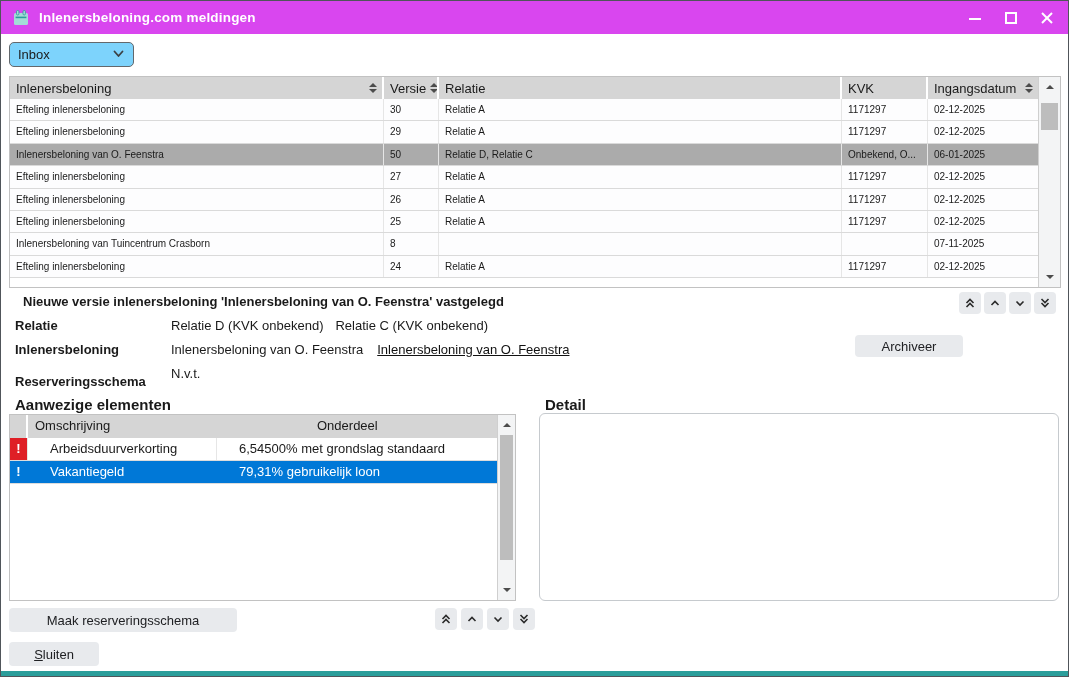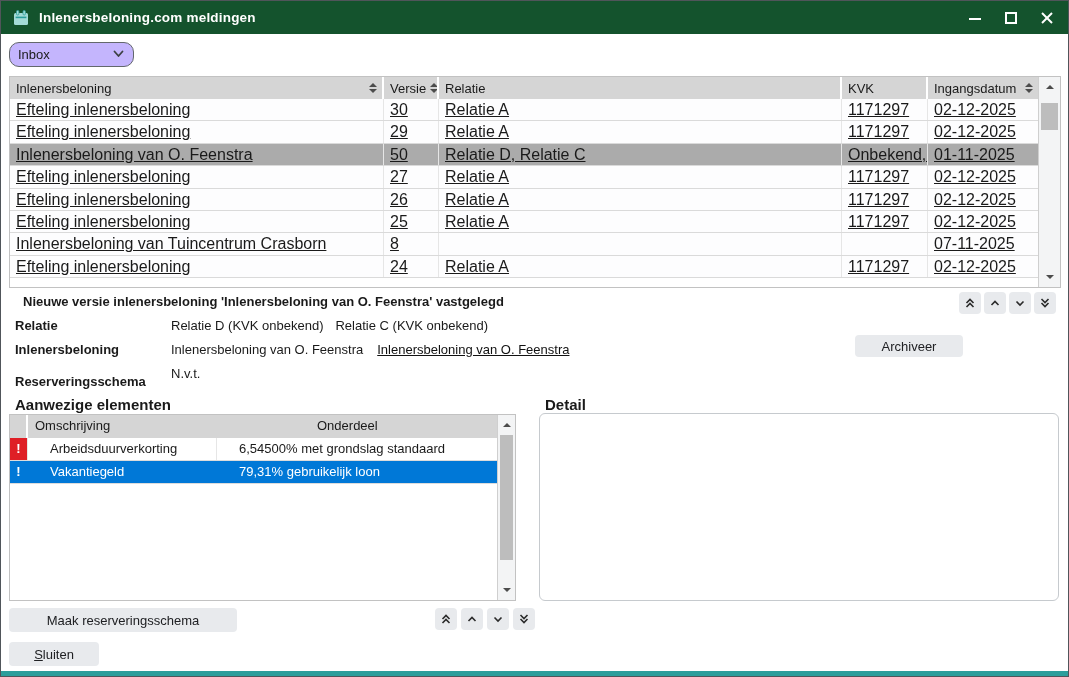--- a/index.html
+++ b/index.html
@@ -3,39 +3,39 @@
 <meta charset="utf-8">
 <style>
   html,body{margin:0;padding:0;background:#e9e9e9;}
   *{box-sizing:border-box;}
   .window{
     position:relative;width:1069px;height:677px;background:#ffffff;
     border:1px solid #50555a;overflow:hidden;
     font-family:"Liberation Sans", sans-serif;color:#1a1a1a;
   }
   
-  .titlebar{position:absolute;top:0;left:0;right:0;height:33px;background:#14532d;
+  .titlebar{position:absolute;top:0;left:0;right:0;height:33px;background:#d946ef;
     display:flex;align-items:center;padding:0 12px;}
   .titlebar .app-icon{display:flex;align-items:center;margin-right:10px;}
   .titlebar .title{color:#ffffff;font-size:13.5px;font-weight:bold;letter-spacing:.2px;}
   .win-controls{margin-left:auto;display:flex;align-items:center;gap:18px;}
   .win-btn{display:flex;align-items:center;justify-content:center;width:18px;height:18px;cursor:default;}
   
-  .dropdown{position:absolute;left:8px;top:41px;width:125px;height:25px;background:#c4b5fd;
-    border:1px solid #63686c;border-radius:10px;display:flex;align-items:center;padding:0 8px;}
+  .dropdown{position:absolute;left:8px;top:41px;width:125px;height:25px;background:#7dd3fc;
+    border:1px solid #63686c;border-radius:5px;display:flex;align-items:center;padding:0 8px;}
   .dropdown .dd-label{font-size:13px;flex:1;}
   
   .t1{position:absolute;left:8px;top:75px;width:1052px;height:212px;border:1px solid #c2c2c2;background:#fff;}
   .t1-head{display:flex;height:22px;background:#d5d5d5;}
   .t1-hc{font-size:13px;line-height:21px;padding:0 5px 0 6px;border-right:2px solid #ffffff;
     display:flex;align-items:center;justify-content:space-between;overflow:hidden;white-space:nowrap;}
   .t1-row{display:flex;height:22.4px;border-bottom:1px solid #dadada;background:#fdfdfe;}
   .t1-row.selected{background:#ababab;}
-  .t1-c{font-size:16px;line-height:21px;padding:0 20px 0 6px;white-space:nowrap;overflow:hidden;
-    border-right:1px solid #e6e6e6;text-decoration:underline;}
+  .t1-c{font-size:10px;line-height:21px;padding:0 20px 0 6px;white-space:nowrap;overflow:hidden;
+    border-right:1px solid #e6e6e6;}
   .w1{width:374px;}.w2{width:55px;}.w3{width:403px;}.w4{width:86px;}.w5{width:110px;border-right:none;}
   .sort{display:inline-flex;flex-direction:column;gap:2px;margin-left:4px;}
   .tri-up{width:0;height:0;border-left:4px solid transparent;border-right:4px solid transparent;border-bottom:4px solid #4c4c4c;}
   .tri-down{width:0;height:0;border-left:4px solid transparent;border-right:4px solid transparent;border-top:4px solid #4c4c4c;}
   
   .vscroll{position:absolute;top:0;bottom:0;background:#f3f4f5;border-left:1px solid #cfcfcf;}
   .sb-arrow{position:absolute;left:0;right:0;height:16px;display:flex;align-items:center;justify-content:center;}
   .sb-thumb{position:absolute;left:2px;right:2px;background:#bdbdbd;}
   .sb-up{top:2px;} .sb-down{bottom:2px;}
   .t1 .vscroll{right:0;width:22px;}
@@ -157,21 +157,21 @@
       <div class="t1-c w2">29</div>
       <div class="t1-c w3">Relatie A</div>
       <div class="t1-c w4">1171297</div>
       <div class="t1-c w5">02-12-2025</div>
     </div>
     <div class="t1-row selected">
       <div class="t1-c w1">Inlenersbeloning van O. Feenstra</div>
       <div class="t1-c w2">50</div>
       <div class="t1-c w3">Relatie D, Relatie C</div>
       <div class="t1-c w4">Onbekend, O...</div>
-      <div class="t1-c w5">01-11-2025</div>
+      <div class="t1-c w5">06-01-2025</div>
     </div>
     <div class="t1-row">
       <div class="t1-c w1">Efteling inlenersbeloning</div>
       <div class="t1-c w2">27</div>
       <div class="t1-c w3">Relatie A</div>
       <div class="t1-c w4">1171297</div>
       <div class="t1-c w5">02-12-2025</div>
     </div>
     <div class="t1-row">
       <div class="t1-c w1">Efteling inlenersbeloning</div>

